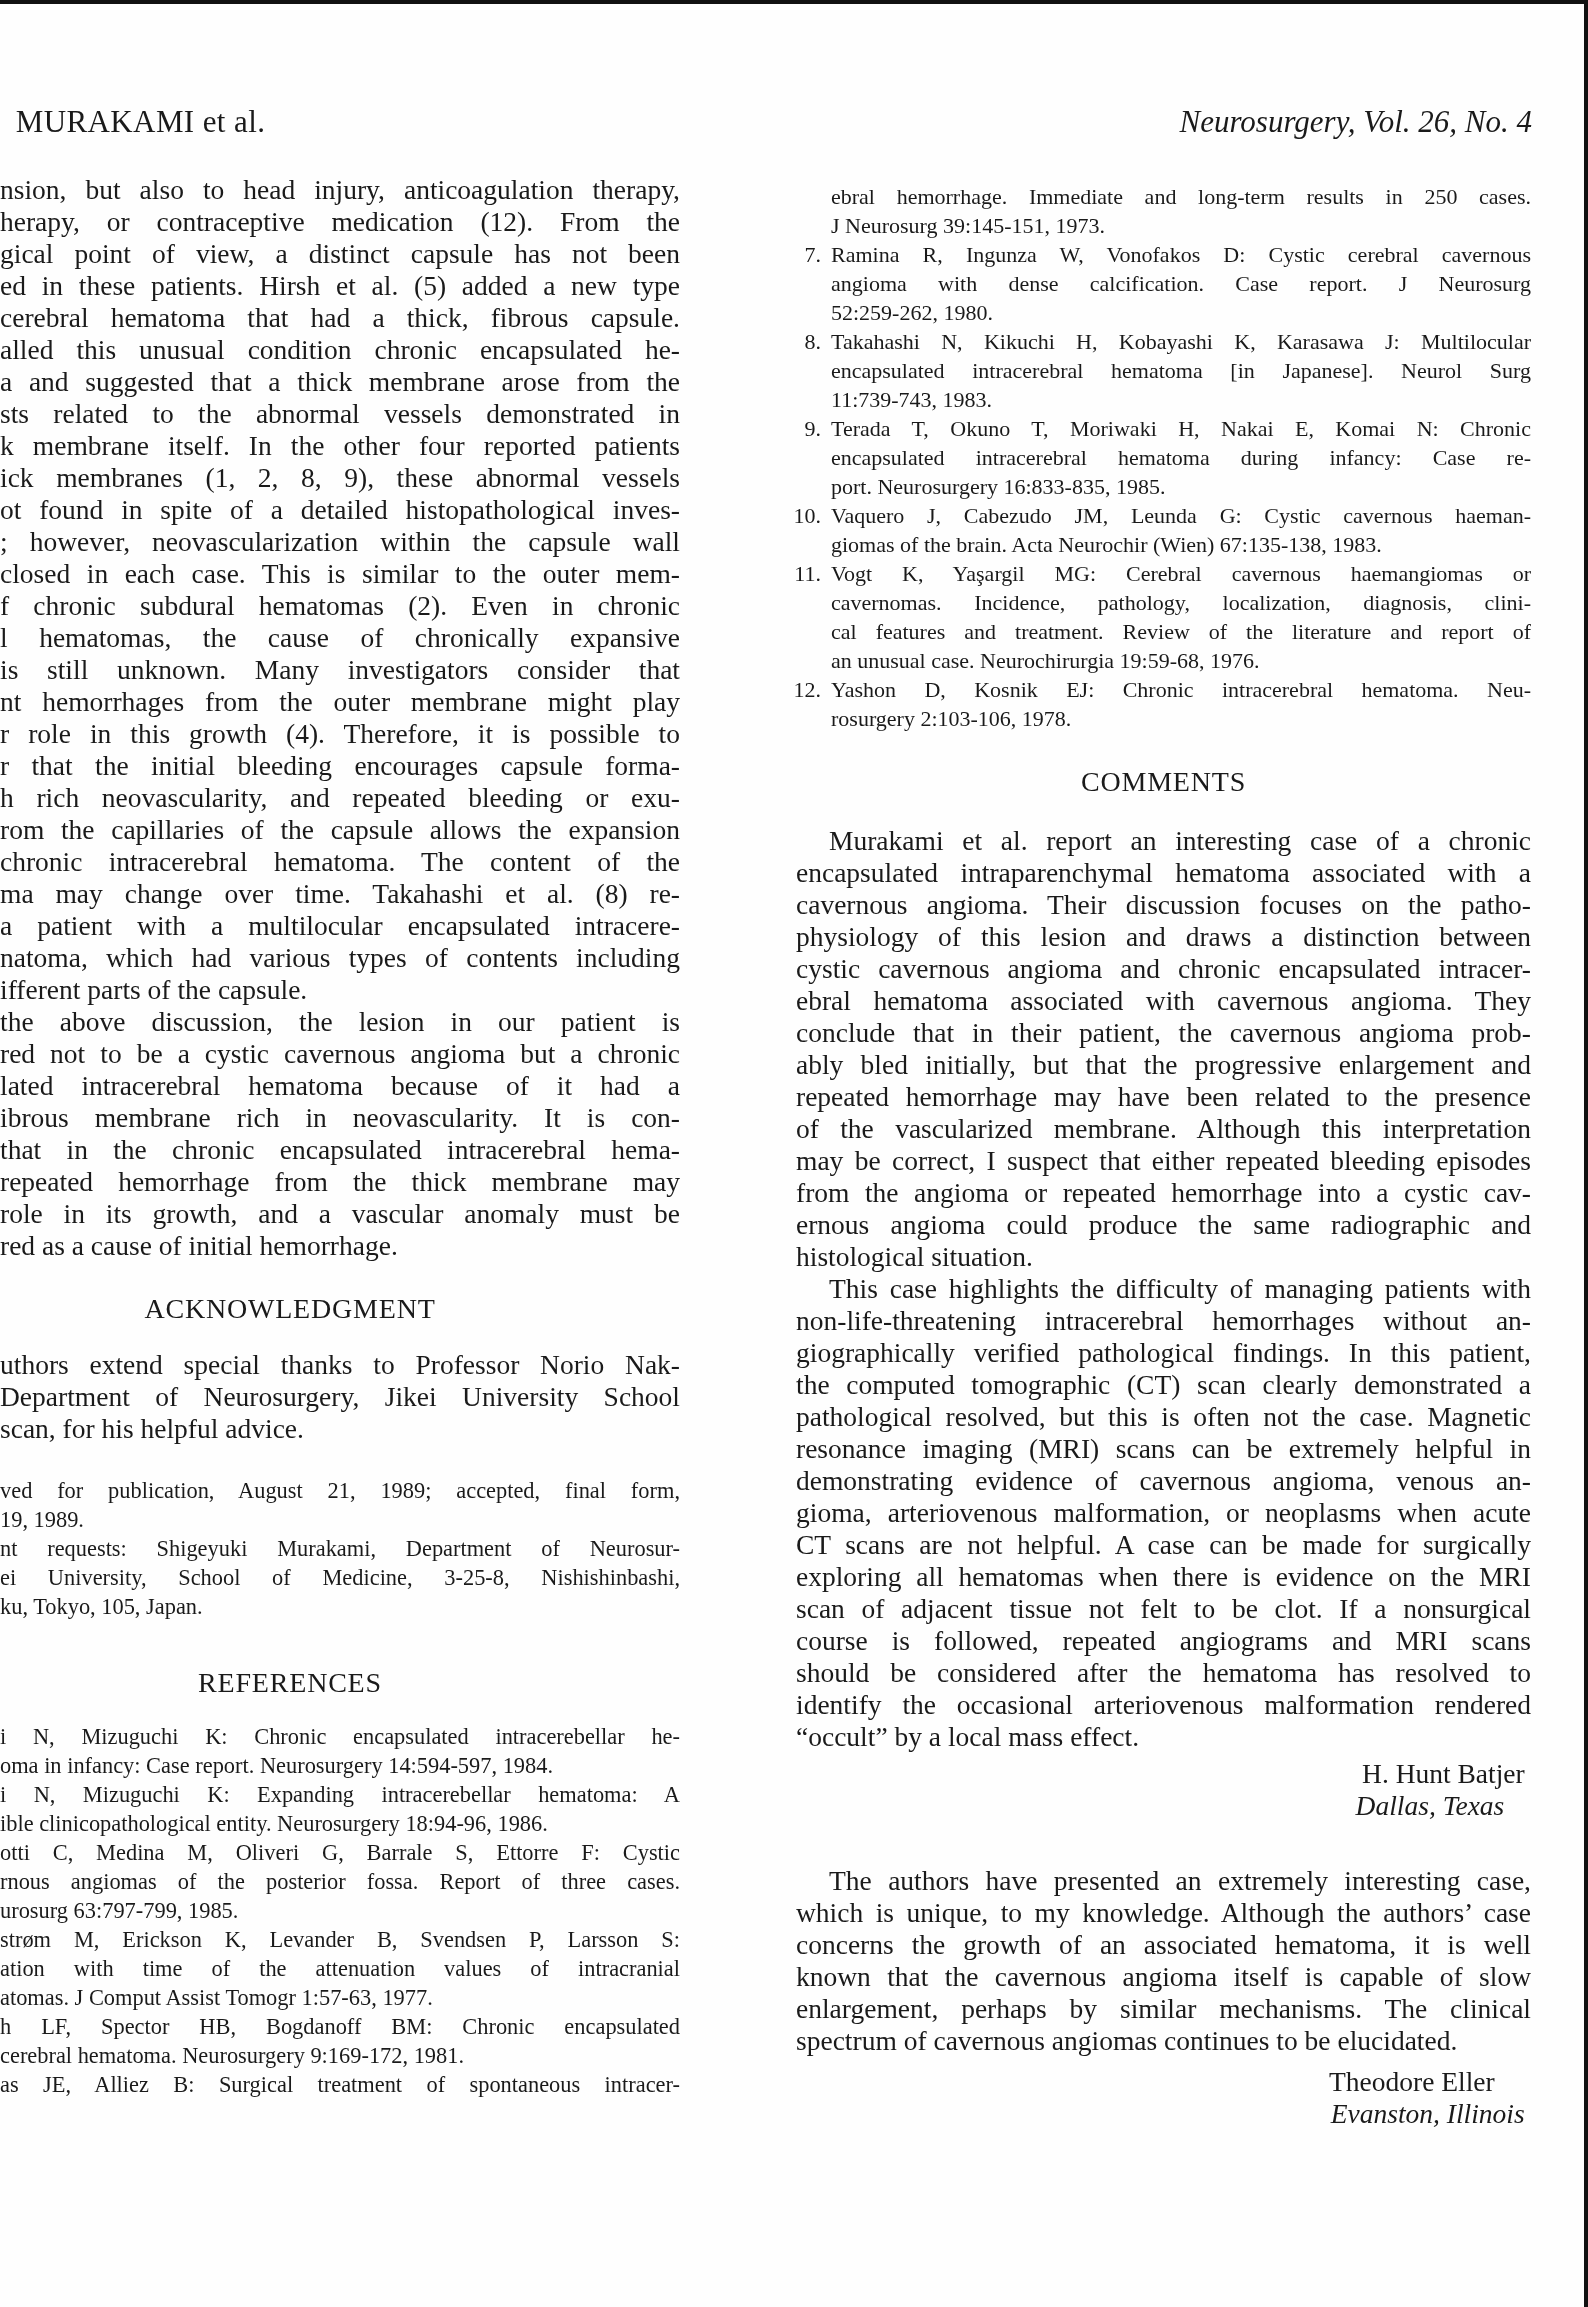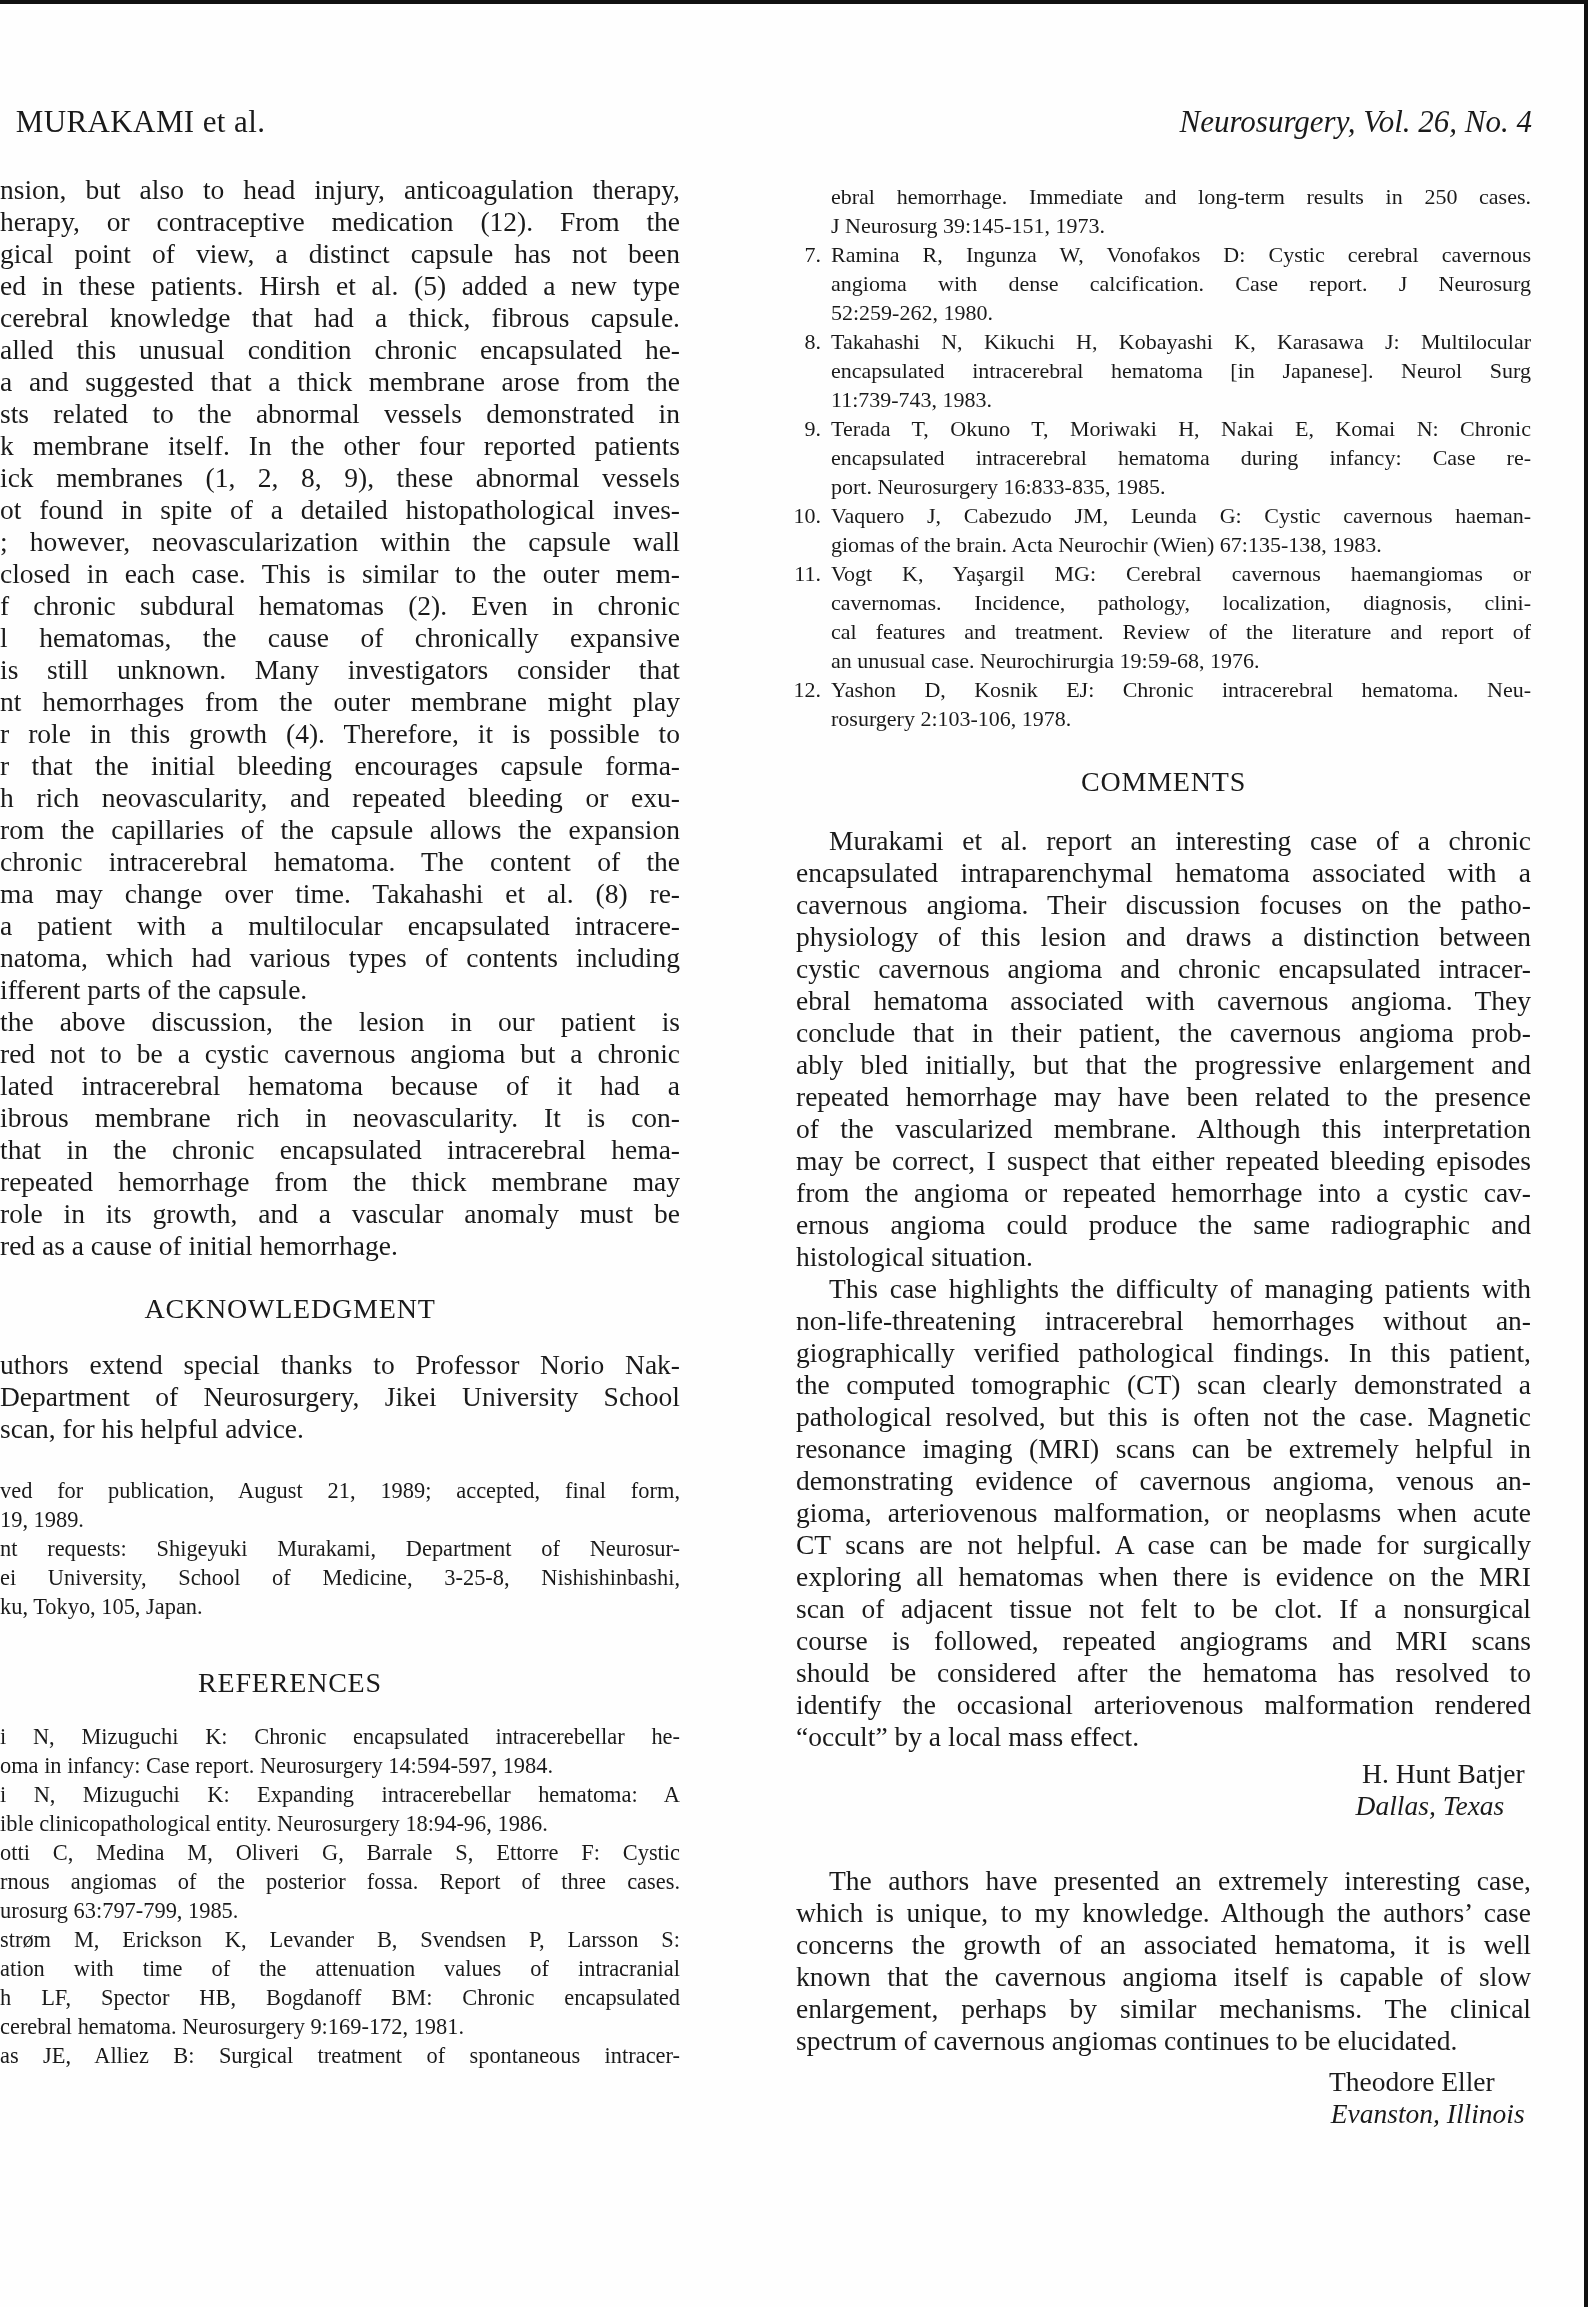--- a/index.html
+++ b/index.html
@@ -50,21 +50,21 @@
 
 <div class="running-head-left">MURAKAMI et al.</div>
 <div class="running-head-right">Neurosurgery, Vol. 26, No. 4</div>
 
 <div class="col-left">
   <div id="left-discussion" style="margin-top:7px;">
       <div class="body-line" style="direction: rtl;"><span style="direction: ltr; unicode-bidi: embed; display: inline-block; width: 680px; text-align: justify; text-align-last: justify;">nsion, but also to head injury, anticoagulation therapy,</span></div>
       <div class="body-line" style="direction: rtl;"><span style="direction: ltr; unicode-bidi: embed; display: inline-block; width: 680px; text-align: justify; text-align-last: justify;">herapy, or contraceptive medication (12). From the</span></div>
       <div class="body-line" style="direction: rtl;"><span style="direction: ltr; unicode-bidi: embed; display: inline-block; width: 680px; text-align: justify; text-align-last: justify;">gical point of view, a distinct capsule has not been</span></div>
       <div class="body-line" style="direction: rtl;"><span style="direction: ltr; unicode-bidi: embed; display: inline-block; width: 680px; text-align: justify; text-align-last: justify;">ed in these patients. Hirsh et al. (5) added a new type</span></div>
-      <div class="body-line" style="direction: rtl;"><span style="direction: ltr; unicode-bidi: embed; display: inline-block; width: 680px; text-align: justify; text-align-last: justify;">cerebral knowledge that had a thick, fibrous capsule.</span></div>
+      <div class="body-line" style="direction: rtl;"><span style="direction: ltr; unicode-bidi: embed; display: inline-block; width: 680px; text-align: justify; text-align-last: justify;">cerebral hematoma that had a thick, fibrous capsule.</span></div>
       <div class="body-line" style="direction: rtl;"><span style="direction: ltr; unicode-bidi: embed; display: inline-block; width: 680px; text-align: justify; text-align-last: justify;">alled this unusual condition chronic encapsulated he-</span></div>
       <div class="body-line" style="direction: rtl;"><span style="direction: ltr; unicode-bidi: embed; display: inline-block; width: 680px; text-align: justify; text-align-last: justify;">a and suggested that a thick membrane arose from the</span></div>
       <div class="body-line" style="direction: rtl;"><span style="direction: ltr; unicode-bidi: embed; display: inline-block; width: 680px; text-align: justify; text-align-last: justify;">sts related to the abnormal vessels demonstrated in</span></div>
       <div class="body-line" style="direction: rtl;"><span style="direction: ltr; unicode-bidi: embed; display: inline-block; width: 680px; text-align: justify; text-align-last: justify;">k membrane itself. In the other four reported patients</span></div>
       <div class="body-line" style="direction: rtl;"><span style="direction: ltr; unicode-bidi: embed; display: inline-block; width: 680px; text-align: justify; text-align-last: justify;">ick membranes (1, 2, 8, 9), these abnormal vessels</span></div>
       <div class="body-line" style="direction: rtl;"><span style="direction: ltr; unicode-bidi: embed; display: inline-block; width: 680px; text-align: justify; text-align-last: justify;">ot found in spite of a detailed histopathological inves-</span></div>
       <div class="body-line" style="direction: rtl;"><span style="direction: ltr; unicode-bidi: embed; display: inline-block; width: 680px; text-align: justify; text-align-last: justify;">; however, neovascularization within the capsule wall</span></div>
       <div class="body-line" style="direction: rtl;"><span style="direction: ltr; unicode-bidi: embed; display: inline-block; width: 680px; text-align: justify; text-align-last: justify;">closed in each case. This is similar to the outer mem-</span></div>
       <div class="body-line" style="direction: rtl;"><span style="direction: ltr; unicode-bidi: embed; display: inline-block; width: 680px; text-align: justify; text-align-last: justify;">f chronic subdural hematomas (2). Even in chronic</span></div>
       <div class="body-line" style="direction: rtl;"><span style="direction: ltr; unicode-bidi: embed; display: inline-block; width: 680px; text-align: justify; text-align-last: justify;">l hematomas, the cause of chronically expansive</span></div>
@@ -108,20 +108,21 @@
   <div id="left-refs">
       <div class="left-ref-line" style="direction: rtl;"><span style="direction: ltr; unicode-bidi: embed; display: inline-block; width: 680px; text-align: justify; text-align-last: justify;">i N, Mizuguchi K: Chronic encapsulated intracerebellar he-</span></div>
       <div class="left-ref-line last" style="direction: rtl;"><span style="direction: ltr; unicode-bidi: embed; display: inline-block; width: 680px; text-align: justify; text-align-last: left;">oma in infancy: Case report. Neurosurgery 14:594-597, 1984.</span></div>
       <div class="left-ref-line" style="direction: rtl;"><span style="direction: ltr; unicode-bidi: embed; display: inline-block; width: 680px; text-align: justify; text-align-last: justify;">i N, Mizuguchi K: Expanding intracerebellar hematoma: A</span></div>
       <div class="left-ref-line last" style="direction: rtl;"><span style="direction: ltr; unicode-bidi: embed; display: inline-block; width: 680px; text-align: justify; text-align-last: left;">ible clinicopathological entity. Neurosurgery 18:94-96, 1986.</span></div>
       <div class="left-ref-line" style="direction: rtl;"><span style="direction: ltr; unicode-bidi: embed; display: inline-block; width: 680px; text-align: justify; text-align-last: justify;">otti C, Medina M, Oliveri G, Barrale S, Ettorre F: Cystic</span></div>
       <div class="left-ref-line" style="direction: rtl;"><span style="direction: ltr; unicode-bidi: embed; display: inline-block; width: 680px; text-align: justify; text-align-last: justify;">rnous angiomas of the posterior fossa. Report of three cases.</span></div>
       <div class="left-ref-line last" style="direction: rtl;"><span style="direction: ltr; unicode-bidi: embed; display: inline-block; width: 680px; text-align: justify; text-align-last: left;">urosurg 63:797-799, 1985.</span></div>
       <div class="left-ref-line" style="direction: rtl;"><span style="direction: ltr; unicode-bidi: embed; display: inline-block; width: 680px; text-align: justify; text-align-last: justify;">strøm M, Erickson K, Levander B, Svendsen P, Larsson S:</span></div>
       <div class="left-ref-line" style="direction: rtl;"><span style="direction: ltr; unicode-bidi: embed; display: inline-block; width: 680px; text-align: justify; text-align-last: justify;">ation with time of the attenuation values of intracranial</span></div>
+      <div class="left-ref-line last" style="direction: rtl;"><span style="direction: ltr; unicode-bidi: embed; display: inline-block; width: 680px; text-align: justify; text-align-last: left;">atomas. J Comput Assist Tomogr 1:57-63, 1977.</span></div>
       <div class="left-ref-line" style="direction: rtl;"><span style="direction: ltr; unicode-bidi: embed; display: inline-block; width: 680px; text-align: justify; text-align-last: justify;">h LF, Spector HB, Bogdanoff BM: Chronic encapsulated</span></div>
       <div class="left-ref-line last" style="direction: rtl;"><span style="direction: ltr; unicode-bidi: embed; display: inline-block; width: 680px; text-align: justify; text-align-last: left;">cerebral hematoma. Neurosurgery 9:169-172, 1981.</span></div>
       <div class="left-ref-line" style="direction: rtl;"><span style="direction: ltr; unicode-bidi: embed; display: inline-block; width: 680px; text-align: justify; text-align-last: justify;">as JE, Alliez B: Surgical treatment of spontaneous intracer-</span></div>
     </div>
 </div>
 
 <div class="col-right">
   <ul class="ref-list" id="right-refs">
       <li class="ref-item" style="padding-left: 35px;">
         <span class="ref-num"></span>

